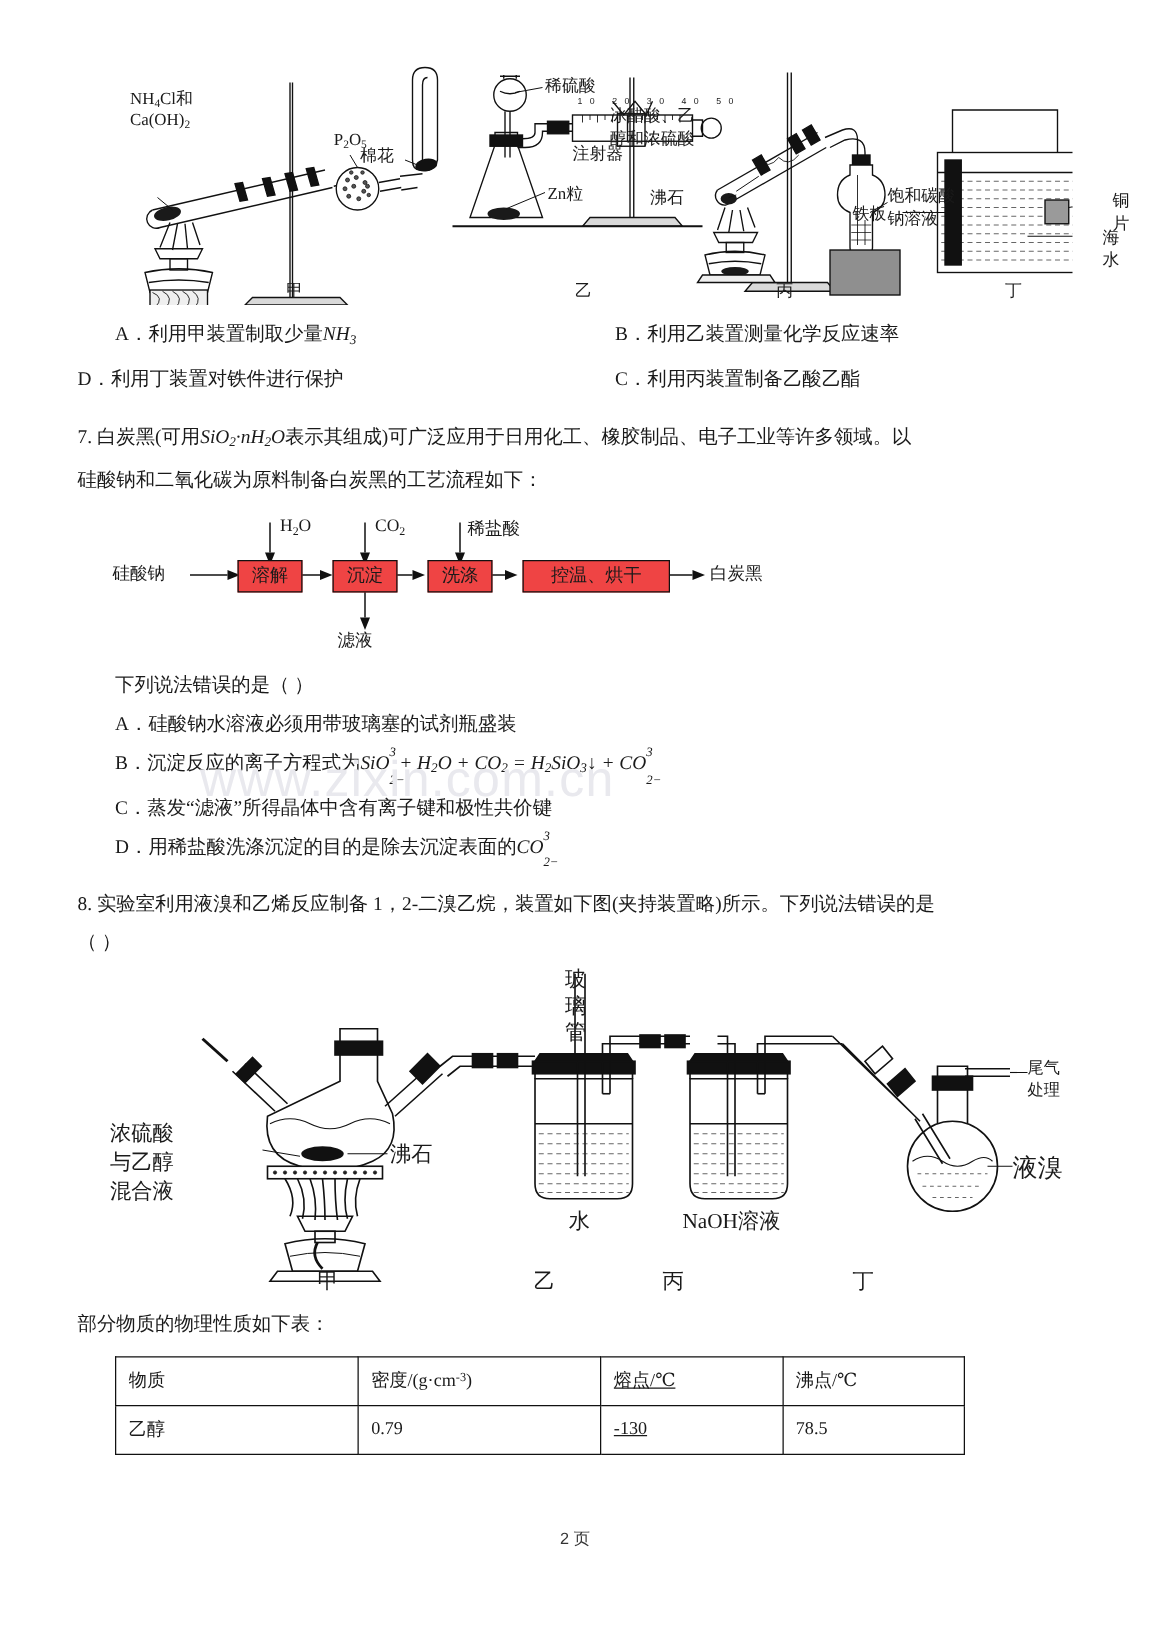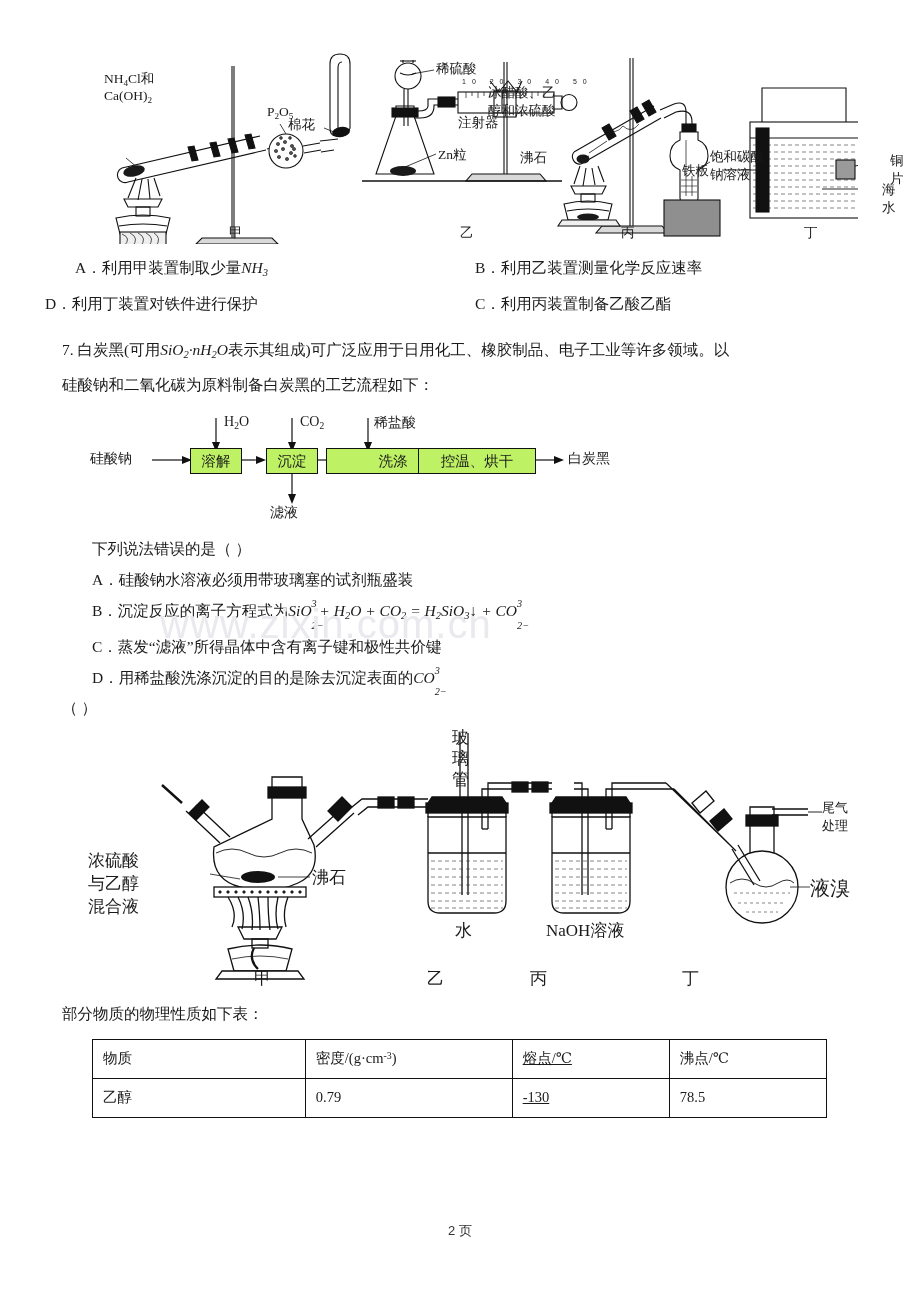--- a/index.html
+++ b/index.html
@@ -43,21 +43,20 @@
   
   .qtext {
     font-size: 15.5px;
     line-height: 30px;
     text-align: justify;
   }
   .opt-row {
     display: flex;
     font-size: 15.5px;
     line-height: 31px;
-    justify-content: center;
   }
   .opt-row .opt { flex: 0 0 400px; }
   .opt-line {
     font-size: 15.5px;
     line-height: 31px;
     padding-left: 30px;
   }
   .opt-label { letter-spacing: 0; }
   .indent { padding-left: 30px; }
   .it { font-style: italic; font-family: "Liberation Serif", serif; }
@@ -84,30 +83,30 @@
 
   
   .flow { position: relative; height: 118px; margin: 6px 0 4px 0; }
   .flow-box {
     position: absolute;
     border: 1.2px solid #111;
     font-size: 14.5px;
     line-height: 24px;
     height: 24px;
     text-align: center;
-    background: #bef264;
+    background: #ef4444;
   }
   .flow-txt { position: absolute; font-size: 14px; white-space: nowrap; }
 
   
   table.phys {
     border-collapse: collapse;
     margin-top: 10px;
     margin-left: 30px;
-    width: 735px;
+    width: 680px;
   }
   table.phys td {
     border: 1.1px solid #111;
     height: 34px;
     padding: 2px 10px;
     font-size: 14.5px;
     vertical-align: middle;
   }
   table.phys td.c1 { width: 198px; }
   table.phys td.c2 { width: 190px; }
@@ -385,21 +384,21 @@
           <polygon points="274,36 278,46 282,36" fill="#111" stroke="none"></polygon>
 
           <line x1="202" y1="66" x2="202" y2="88"></line>
           <polygon points="198,88 202,98 206,88" fill="#111" stroke="none"></polygon>
         </g>
       </svg>
 
       <div class="flow-txt" style="left:28px; top:44px;">硅酸钠</div>
       <div class="flow-box" style="left:128px; top:42px; width:50px;">溶解</div>
       <div class="flow-box" style="left:204px; top:42px; width:50px;">沉淀</div>
-      <div class="flow-box" style="left:264px; top:42px; width:50px;padding-left:41px;">洗涤</div>
+      <div class="flow-box" style="left:280px; top:42px; width:50px;">洗涤</div>
       <div class="flow-box" style="left:356px; top:42px; width:116px;">控温、烘干</div>
       <div class="flow-txt" style="left:506px; top:44px;">白炭黑</div>
 
       <div class="flow-txt" style="left:162px; top:8px;">H<sub>2</sub>O</div>
       <div class="flow-txt" style="left:238px; top:8px;">CO<sub>2</sub></div>
       <div class="flow-txt" style="left:312px; top:8px;">稀盐酸</div>
       <div class="flow-txt" style="left:208px; top:98px;">滤液</div>
     </div>
 
     <div class="qtext indent" style="margin-top:10px;">下列说法错误的是（      ）</div>
@@ -413,20 +412,24 @@
     </div>
 
     <div class="opt-line">
       <span class="opt-label">C．</span><span>蒸发“滤液”所得晶体中含有离子键和极性共价键</span>
     </div>
 
     <div class="opt-line">
       <span class="opt-label">D．</span><span>用稀盐酸洗涤沉淀的目的是除去沉淀表面的</span><span class="it">CO<span class="ion"><span class="chg">2−</span><span class="sb">3</span></span></span>
     </div>
 
+    <div class="qtext" style="margin-top:16px;">
+      <span>8.</span>
+      <span>实验室利用液溴和乙烯反应制备 1，2-二溴乙烷，装置如下图(夹持装置略)所示。下列说法错误的是</span>
+    </div>
     <div class="qtext">（      ）</div>
 
     <div class="fig1" style="height:266px; margin-top:4px;">
       <svg width="796" height="266" viewBox="0 0 796 266">
         <g stroke="#111" fill="none" stroke-width="1.3">
 
           <path d="M152 120 Q148 152 178 160 Q210 168 236 156 Q258 146 252 118 L240 92 L240 70 L210 70 L210 92 Z" fill="#fff"></path>
 
           <rect x="206" y="60" width="38" height="11" fill="#111"></rect>
           <path d="M210 60 L210 50 L240 50 L240 60"></path>

